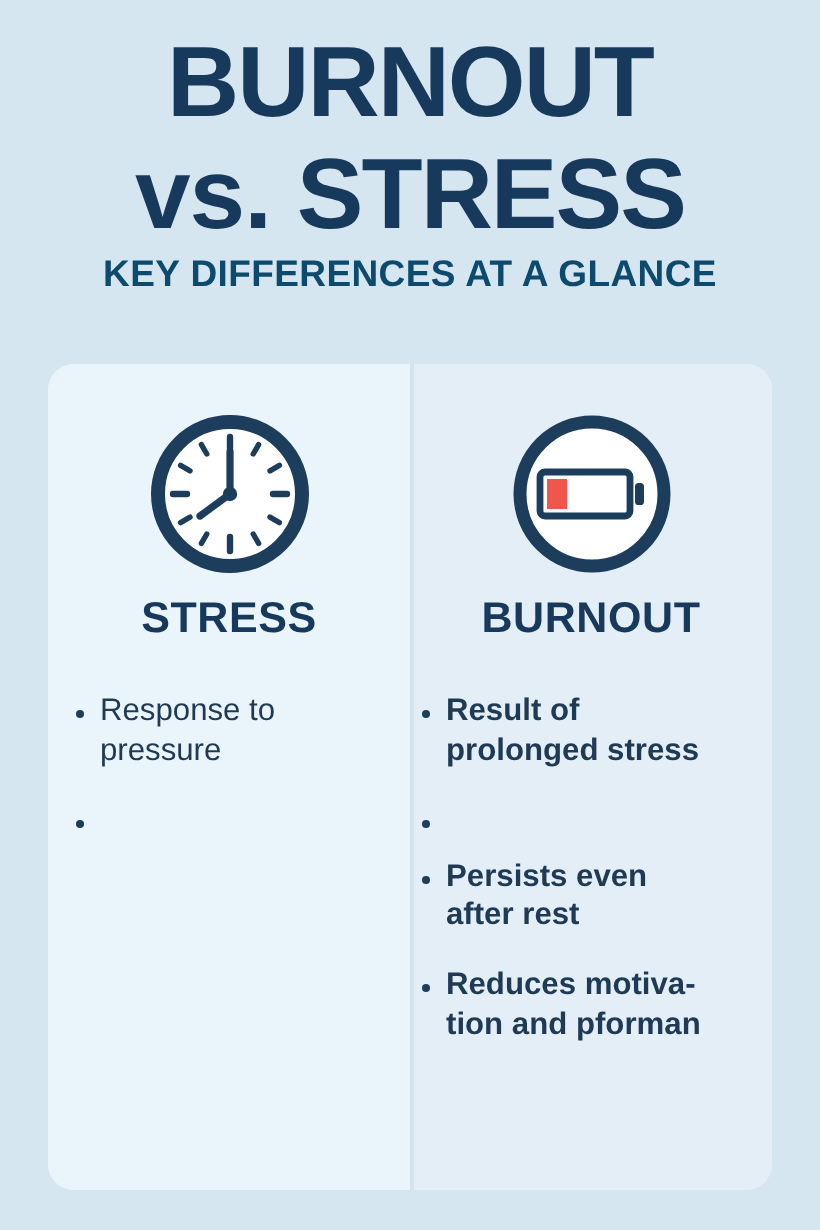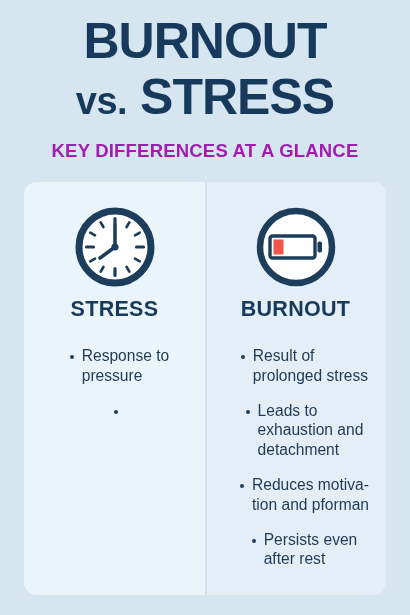--- a/index.html
+++ b/index.html
@@ -15,27 +15,27 @@
   .header { padding-top:17px; text-align:center; }
   .title-line {
     color:#16395c;
     font-weight:bold;
     letter-spacing:-0.5px;
     line-height:0.98;
     white-space:nowrap;
   }
   .title-1 { font-size:50px; letter-spacing:-1px; }
   .title-2 { font-size:50px; margin-top:7px; letter-spacing:-1px;}
-  .title-2 .vs { font-size:38px; letter-spacing:-0.5px; }
+  .title-2 .vs { font-size:50px; letter-spacing:-0.5px; }
   .subtitle {
-    color:#a21caf;
+    color:#0c4a6e;
     font-size:18.5px;
     font-weight:bold;
     letter-spacing:0.2px;
-    margin-top:18px;
+    margin-top:4px;
   }
 
   
   .card {
     position:absolute;
     left:24px; top:182px;
     width:362px; height:413px;
     border-radius:13px;
     overflow:hidden;
     display:flex;
@@ -72,26 +72,25 @@
     margin-top:2px;
   }
 
   
   .list {
     margin-top:24px;
     width:100%;
     padding-left:14px;
     padding-right:4px;
   }
-  .col-right .list { padding-left:18px; padding-right:0; }
+  .col-right .list { padding-left:6px; padding-right:0;font-weight:bold; }
   .bullet {
     display:flex;
     align-items:flex-start;
     margin-bottom:15px;
-    justify-content:center;
   }
   .dot {
     flex:0 0 auto;
     width:4px; height:4px;
     border-radius:50%;
     background:#1d3d5c;
     margin-top:9px;
     margin-right:8px;
   }
   .btxt {
@@ -164,30 +163,27 @@
     </div>
     <div class="col-head">BURNOUT</div>
     <div class="list">
       <div class="bullet">
         <span class="dot"></span>
         <span class="btxt">Result of
 prolonged stress</span>
       </div>
       <div class="bullet">
         <span class="dot"></span>
-        <span class="btxt">Leads to
-exhaustion and
-detachment</span>
+      </div>
+      <div class="bullet">
+        <span class="dot"></span>
+        <span class="btxt">Persists even
+after rest</span>
       </div>
       <div class="bullet">
         <span class="dot"></span>
         <span class="btxt">Reduces motiva-
 tion and pforman</span>
-      </div>
-      <div class="bullet">
-        <span class="dot"></span>
-        <span class="btxt">Persists even
-after rest</span>
       </div>
     </div>
   </div>
 
 </div>
 
 </body></html>

